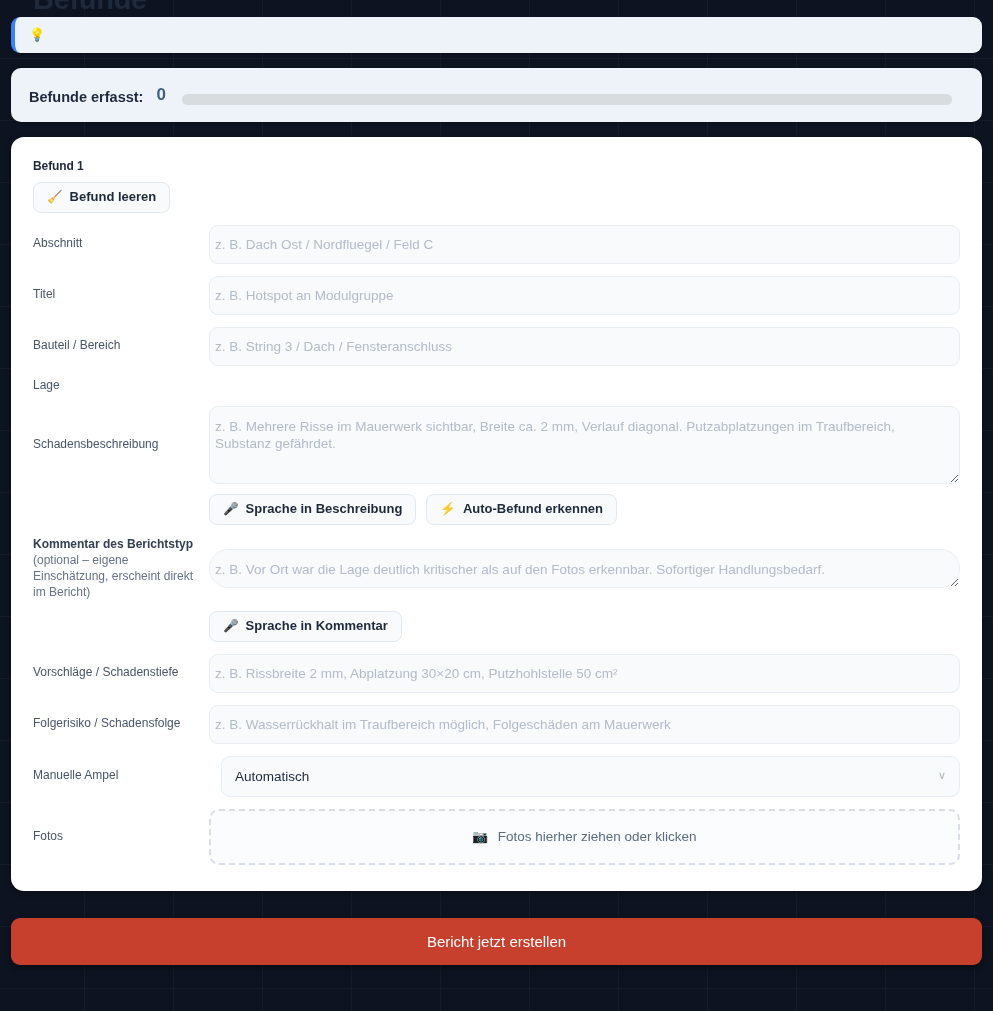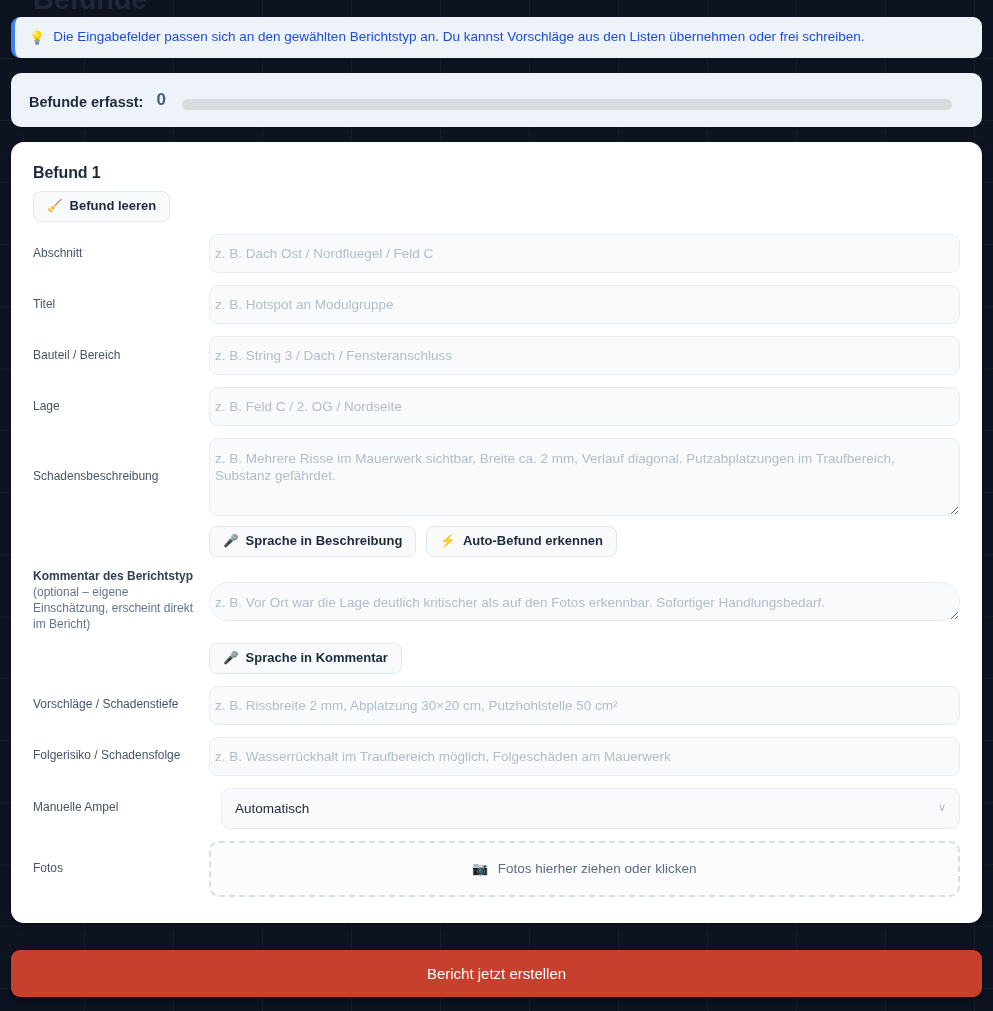--- a/index.html
+++ b/index.html
@@ -97,21 +97,21 @@
   
   .form-card {
     margin-top: 15px;
     background: #ffffff;
     border-radius: 13px;
     padding: 22px 22px 26px 22px;
     box-shadow: 0 2px 6px rgba(0,0,0,0.3);
   }
 
   .finding-title {
-    font-size: 16px;
+    font-size: 12px;
     font-weight: bold;
     color: #1e293b;
     margin-bottom: 9px;
     letter-spacing: -0.1px;
   }
 
   .btn-small {
     display: inline-flex;
     align-items: center;
     gap: 7px;
@@ -229,21 +229,20 @@
 </head>
 <body>
 
 <div class="page-heading">Befunde</div>
 
 <div class="wrap">
 
   
   <div class="info-banner">
     <span class="bulb">💡</span>
-    <span class="txt">Die Eingabefelder passen sich an den gewählten Berichtstyp an. Du kannst Vorschläge aus den Listen übernehmen oder frei schreiben.</span>
   </div>
 
   
   <div class="progress-card">
     <span class="lbl">Befunde erfasst:</span>
     <span class="count">0</span>
     <div class="progress-track">
       <div class="progress-fill" id="progress-fill" style="width: 0%;"></div>
     </div>
   </div>
@@ -278,23 +277,20 @@
     <div class="row">
       <div class="row-label">Bauteil / Bereich</div>
       <div class="row-field">
         <input class="fld" type="text" placeholder="z. B. String 3 / Dach / Fensteranschluss" style="">
       </div>
     </div>
 
     
     <div class="row">
       <div class="row-label">Lage</div>
-      <div class="row-field">
-        <input class="fld" type="text" placeholder="z. B. Feld C / 2. OG / Nordseite" style="">
-      </div>
     </div>
 
     
     <div class="row">
       <div class="row-label">Schadensbeschreibung</div>
       <div class="row-field">
         <textarea class="fld ta-desc" placeholder="z. B. Mehrere Risse im Mauerwerk sichtbar, Breite ca. 2 mm, Verlauf diagonal. Putzabplatzungen im Traufbereich, Substanz gefährdet." style=""></textarea>
       </div>
     </div>
 

